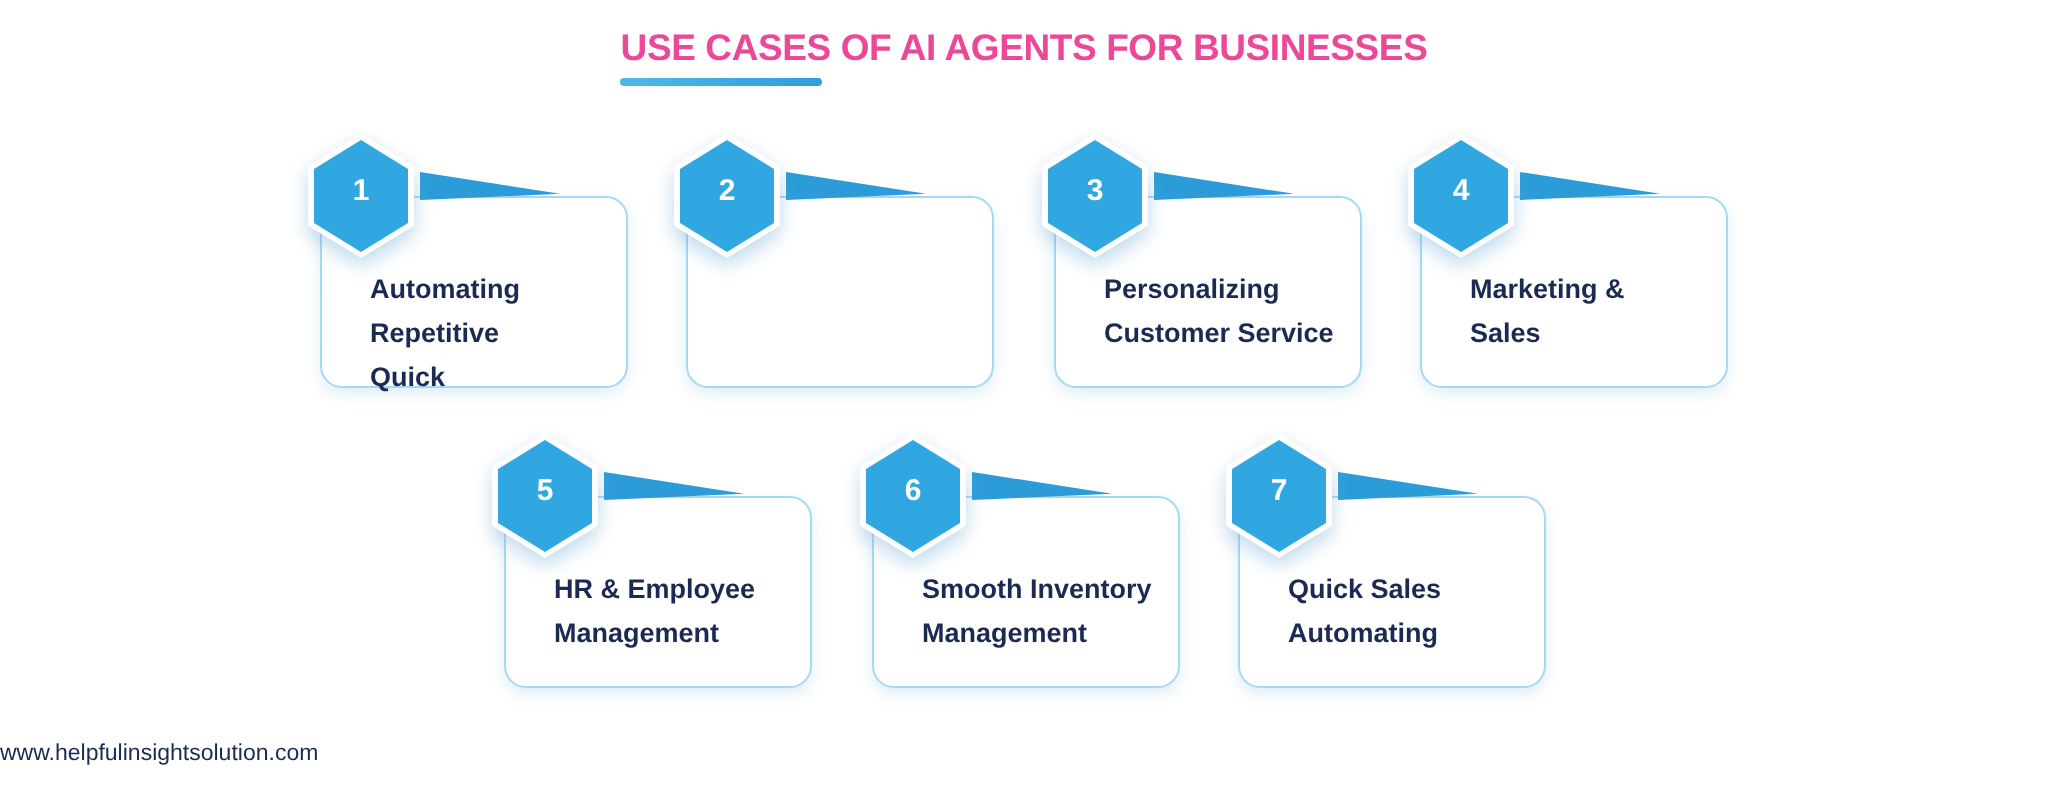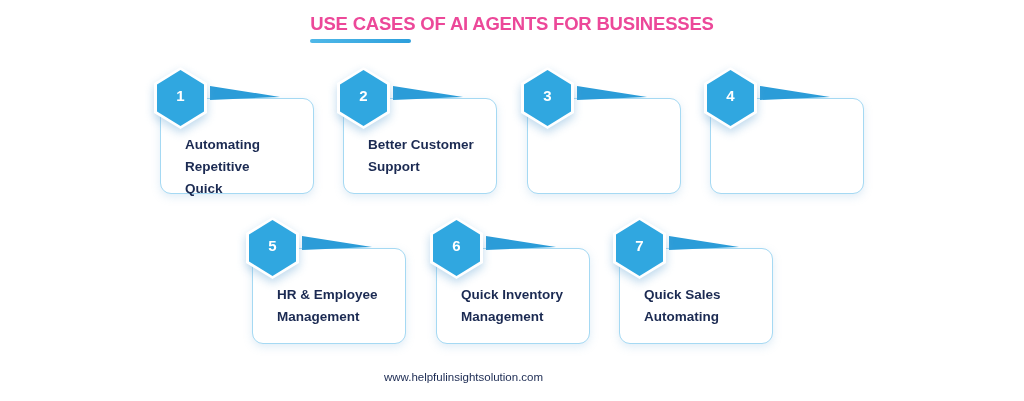--- a/index.html
+++ b/index.html
@@ -114,21 +114,20 @@
     font-weight: bold;
     color: #ffffff;
   }
 
   
   .footer {
     position: absolute;
     top: 371px;
     left: 0;
     width: 927px;
-    text-align: center;
     font-size: 11.5px;
     color: #1b2a52;
   }
 </style>
 </head>
 <body>
 
 <div class="canvas">
 
   <div class="title-wrap">
@@ -150,44 +149,48 @@
   </div>
 
   <div class="card" style="left:343px; top:98px;">
     <div class="pennant"></div>
     <div class="hexwrap">
       <div class="hex-outer"></div>
       <div class="hex-inner"></div>
       <span class="hex-num">2</span>
     </div>
     <div class="card-body"></div>
-    <div class="card-label">
-      <span>Better Customer</span><br>
-      <span>Support</span>
-    </div>
   </div>
 
   <div class="card" style="left:527px; top:98px;">
     <div class="pennant"></div>
     <div class="hexwrap">
       <div class="hex-outer"></div>
       <div class="hex-inner"></div>
       <span class="hex-num">3</span>
     </div>
     <div class="card-body"></div>
+    <div class="card-label">
+      <span>Personalizing</span><br>
+      <span>Customer Service</span>
+    </div>
   </div>
 
   <div class="card" style="left:710px; top:98px;">
     <div class="pennant"></div>
     <div class="hexwrap">
       <div class="hex-outer"></div>
       <div class="hex-inner"></div>
       <span class="hex-num">4</span>
     </div>
     <div class="card-body"></div>
+    <div class="card-label">
+      <span>Marketing &amp;</span><br>
+      <span>Sales</span>
+    </div>
   </div>
 
   <div class="card" style="left:252px; top:248px;">
     <div class="pennant"></div>
     <div class="hexwrap">
       <div class="hex-outer"></div>
       <div class="hex-inner"></div>
       <span class="hex-num">5</span>
     </div>
     <div class="card-body"></div>
@@ -199,21 +202,21 @@
 
   <div class="card" style="left:436px; top:248px;">
     <div class="pennant"></div>
     <div class="hexwrap">
       <div class="hex-outer"></div>
       <div class="hex-inner"></div>
       <span class="hex-num">6</span>
     </div>
     <div class="card-body"></div>
     <div class="card-label">
-      <span>Quick Inventory</span><br>
+      <span>Smooth Inventory</span><br>
       <span>Management</span>
     </div>
   </div>
 
   <div class="card" style="left:619px; top:248px;">
     <div class="pennant"></div>
     <div class="hexwrap">
       <div class="hex-outer"></div>
       <div class="hex-inner"></div>
       <span class="hex-num">7</span>

